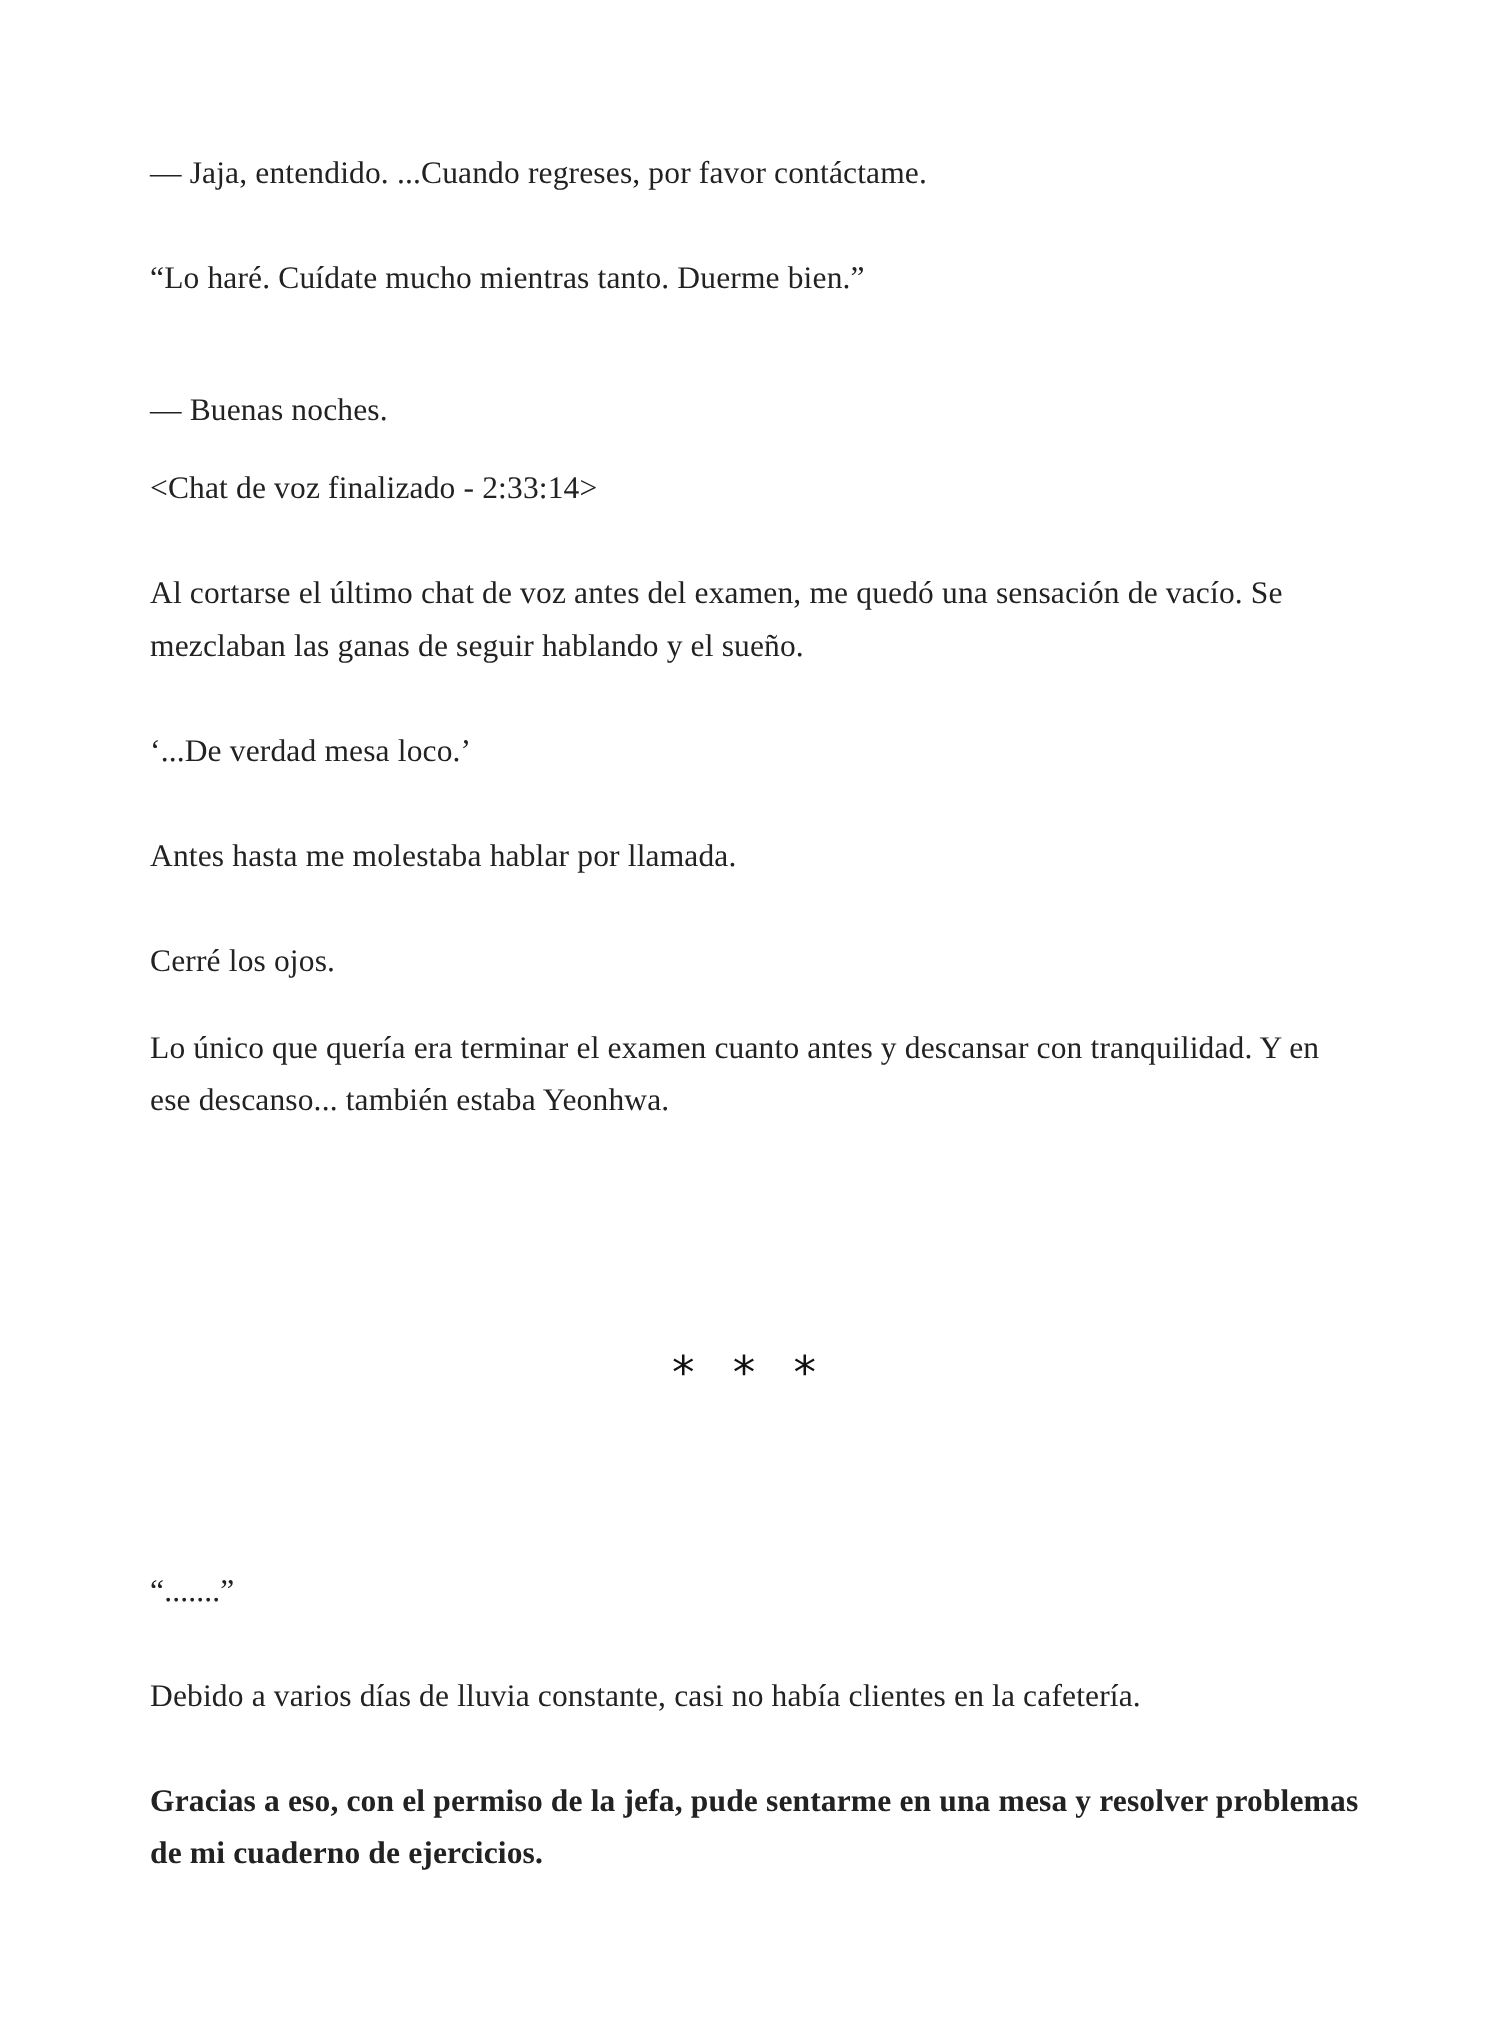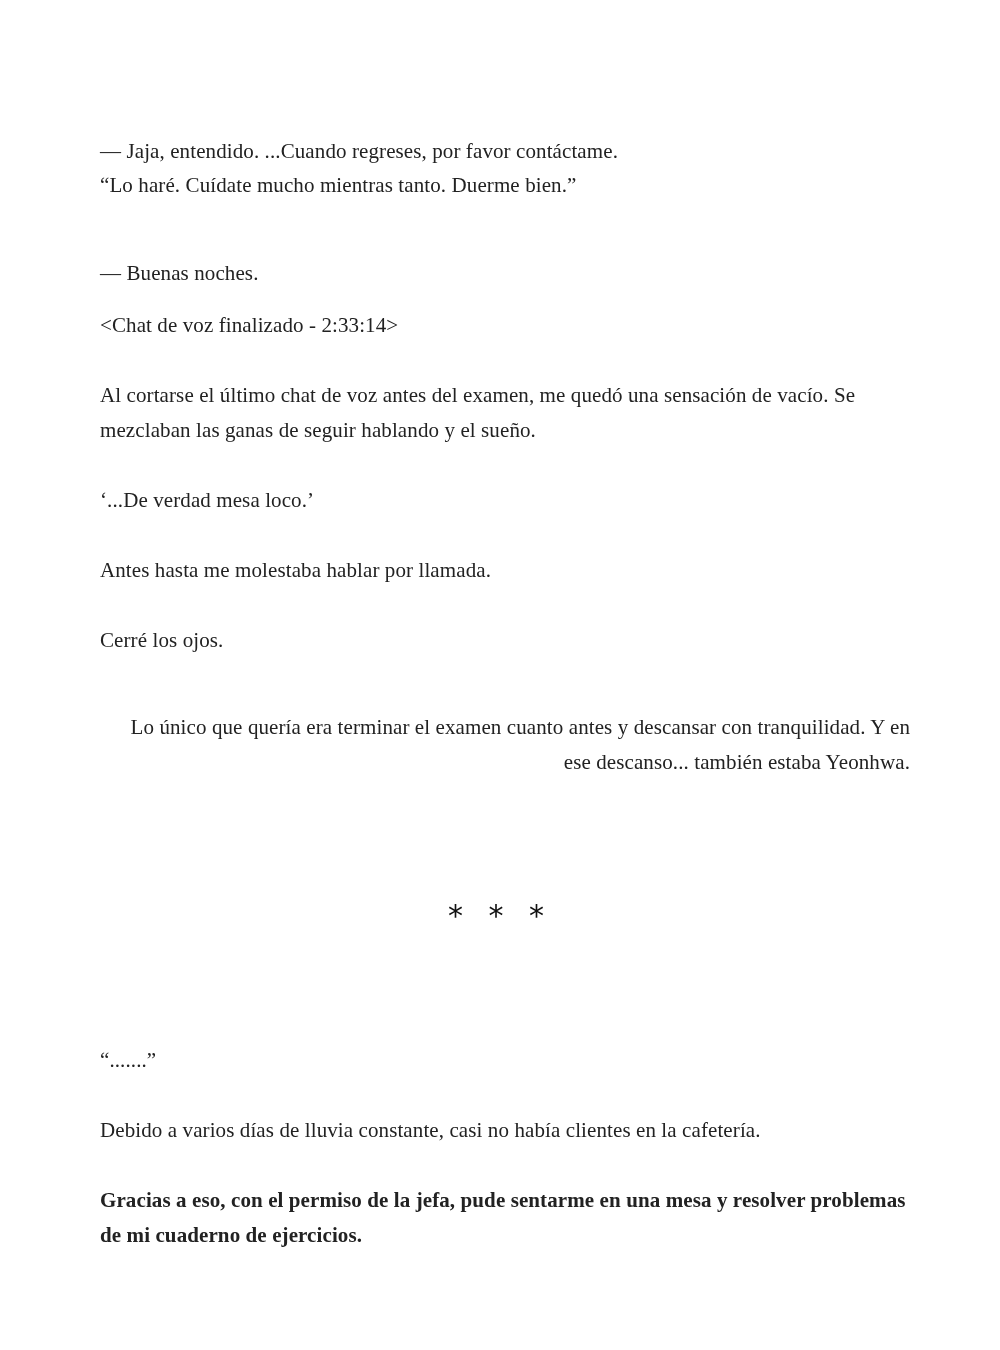--- a/index.html
+++ b/index.html
@@ -39,28 +39,28 @@
       font-family: "DejaVu Sans", sans-serif;
       font-size: 30px;
       letter-spacing: 8px;
       color: #111111;
     }
   </style>
 </head>
 <body>
 
 <div class="page">
-  <p class="p" style="top:98px;margin-top:36px;">— Jaja, entendido. ...Cuando regreses, por favor contáctame.</p>
+  <p class="p" style="top:98px;">— Jaja, entendido. ...Cuando regreses, por favor contáctame.</p>
   <p class="p" style="top:168px;">“Lo haré. Cuídate mucho mientras tanto. Duerme bien.”</p>
   <p class="p" style="top:256px;">— Buenas noches.</p>
   <p class="p" style="top:308px;">&lt;Chat de voz finalizado - 2:33:14&gt;</p>
   <p class="p" style="top:378px;">Al cortarse el último chat de voz antes del examen, me quedó una sensación de vacío. Se mezclaban las ganas de seguir hablando y el sueño.</p>
   <p class="p" style="top:483px;">‘...De verdad mesa loco.’</p>
   <p class="p" style="top:553px;">Antes hasta me molestaba hablar por llamada.</p>
   <p class="p" style="top:623px;">Cerré los ojos.</p>
-  <p class="p" style="top:710px;text-align:right;">Lo único que quería era terminar el examen cuanto antes y descansar con tranquilidad. Y en ese descanso... también estaba Yeonhwa.</p>
+  <p class="p" style="top:681px;">Lo único que quería era terminar el examen cuanto antes y descansar con tranquilidad. Y en ese descanso... también estaba Yeonhwa.</p>
 
   <div class="divider" style="top:898px;">* * *</div>
 
   <p class="p" style="top:1043px;">“.......”</p>
   <p class="p" style="top:1113px;">Debido a varios días de lluvia constante, casi no había clientes en la cafetería.</p>
   <p class="p" style="top:1183px;font-weight:bold;">Gracias a eso, con el permiso de la jefa, pude sentarme en una mesa y resolver problemas de mi cuaderno de ejercicios.</p>
 </div>
 
 </body></html>

